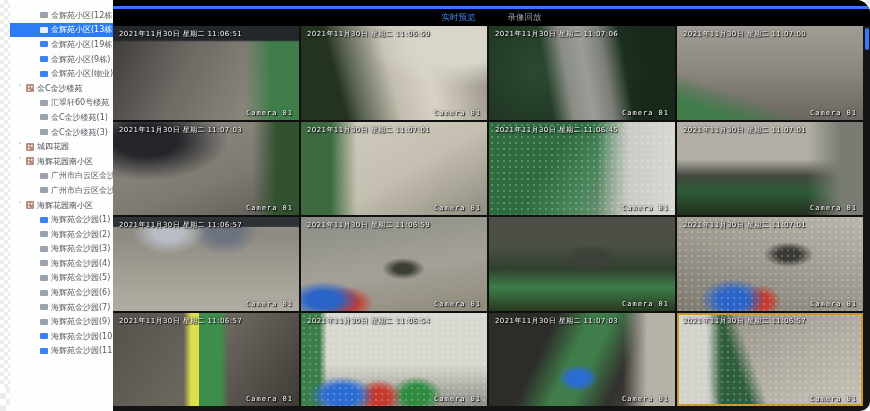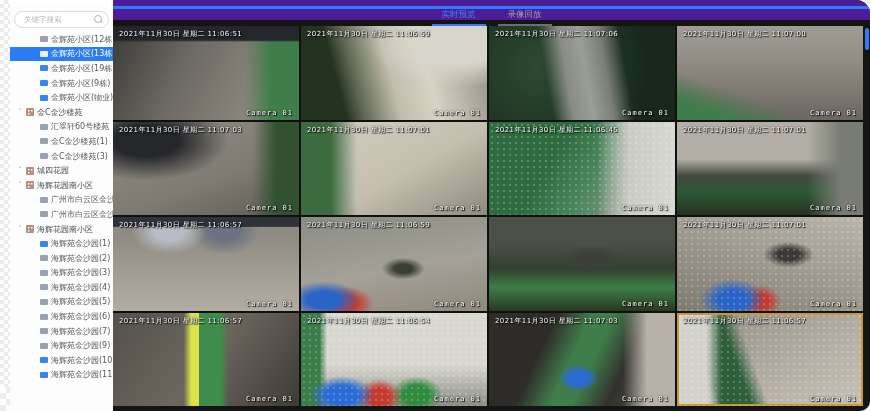--- a/index.html
+++ b/index.html
@@ -44,21 +44,21 @@
      linear-gradient(#fff 0 0) 5px 2px/1.5px 1.5px no-repeat,
      linear-gradient(#fff 0 0) 2px 5px/1.5px 1.5px no-repeat,
      #b78d7f;border-radius:1px;}
   .titem.selected{background:#2b7cf5;color:#fff;}
   .titem.selected .ticon{background:#e8f0ff;}
   .titem.selected .ticon::after{border-left-color:#e8f0ff;}
 
   
   .main{position:absolute;left:113px;top:0;right:0;bottom:0;background:#141414;
         border-radius:0 14px 10px 0;overflow:hidden;}
-  .header{position:relative;height:20px;background:#4c1d95;font-family:Liberation Mono, monospace;}
+  .header{position:relative;height:26px;background:#000000;font-family:Liberation Mono, monospace;}
   .blueline{position:absolute;left:0;top:6px;right:0;height:3px;background:#2f7bff;}
   .tabs{position:absolute;left:0;right:0;top:9px;bottom:0;display:flex;justify-content:center;
         gap:20px;align-items:center;}
   .tab{position:relative;font-size:8.5px;padding:0 6px;cursor:pointer;color:#9aa0a6;}
   .tab .underline{position:absolute;left:-4px;right:-4px;bottom:-5px;height:2px;background:#6b6f74;}
   .tab.active{color:#3f86f5;}
   .tab.active .underline{background:#2f7bff;}
   .scroll-thumb{position:absolute;right:1px;top:28px;width:4px;height:22px;background:#2f7bff;
         border-radius:2px;}
 
@@ -128,24 +128,20 @@
 <body>
 
 <div class="stage">
 
   <div class="checker checker-left"></div>
   <div class="checker checker-bl"></div>
   <div class="checker checker-tr"></div>
   <div class="checker checker-br"></div>
 
   <div class="sidebar">
-    <div class="searchbox">
-      <input type="text" placeholder="关键字搜索" style="">
-      <span class="mag"></span>
-    </div>
     <div class="tree">
       <div class="titem camera">
           <span class="caret"></span>
           <span class="ticon"></span>
           <span class="tlabel">金辉苑小区(12栋)</span>
         </div>
         <div class="titem camera selected">
           <span class="caret"></span>
           <span class="ticon"></span>
           <span class="tlabel">金辉苑小区(13栋)</span>

